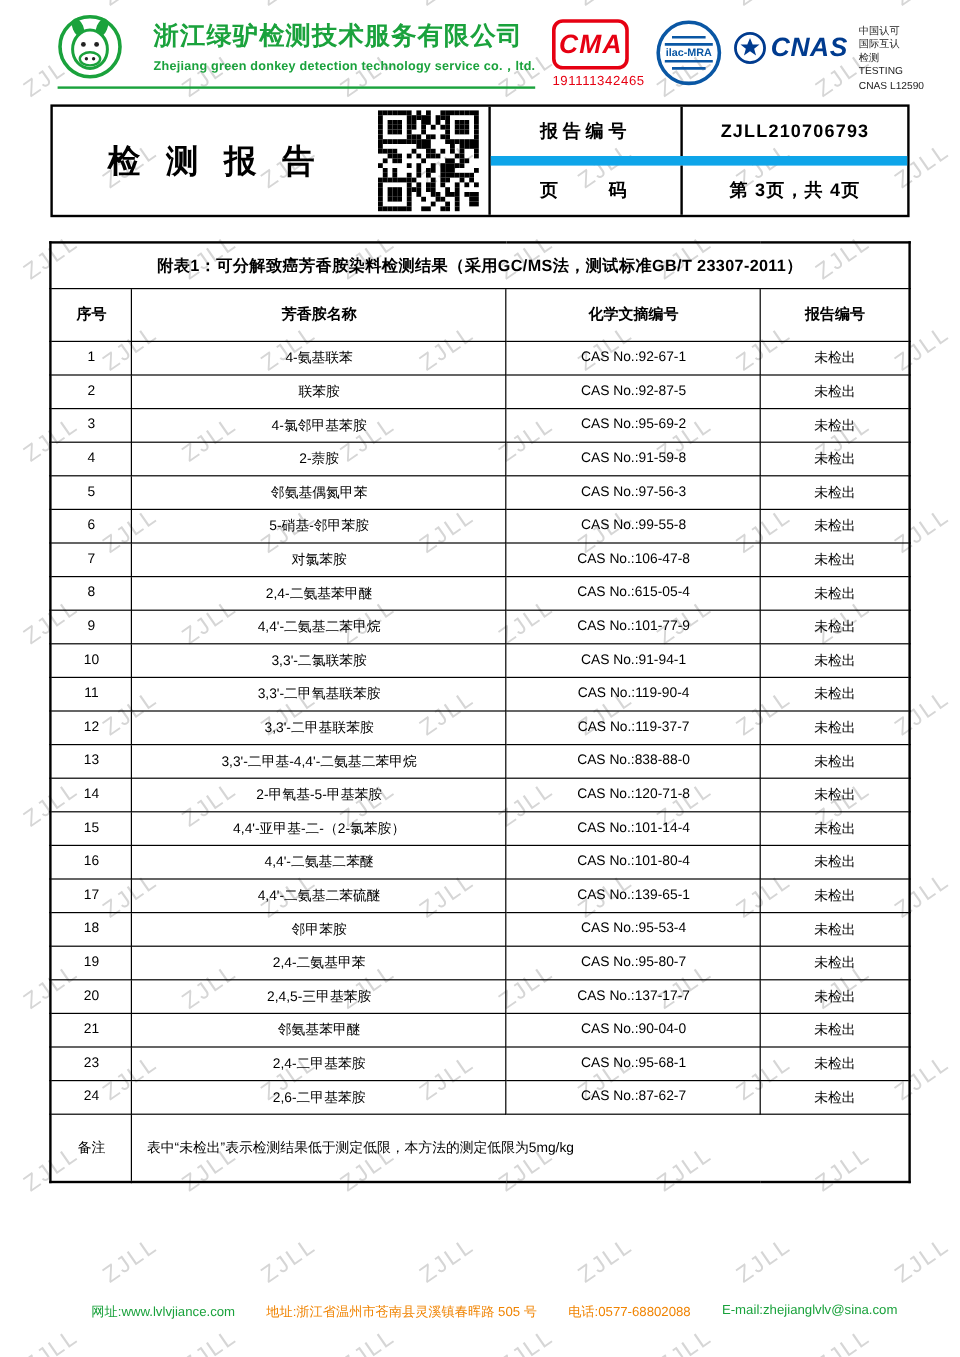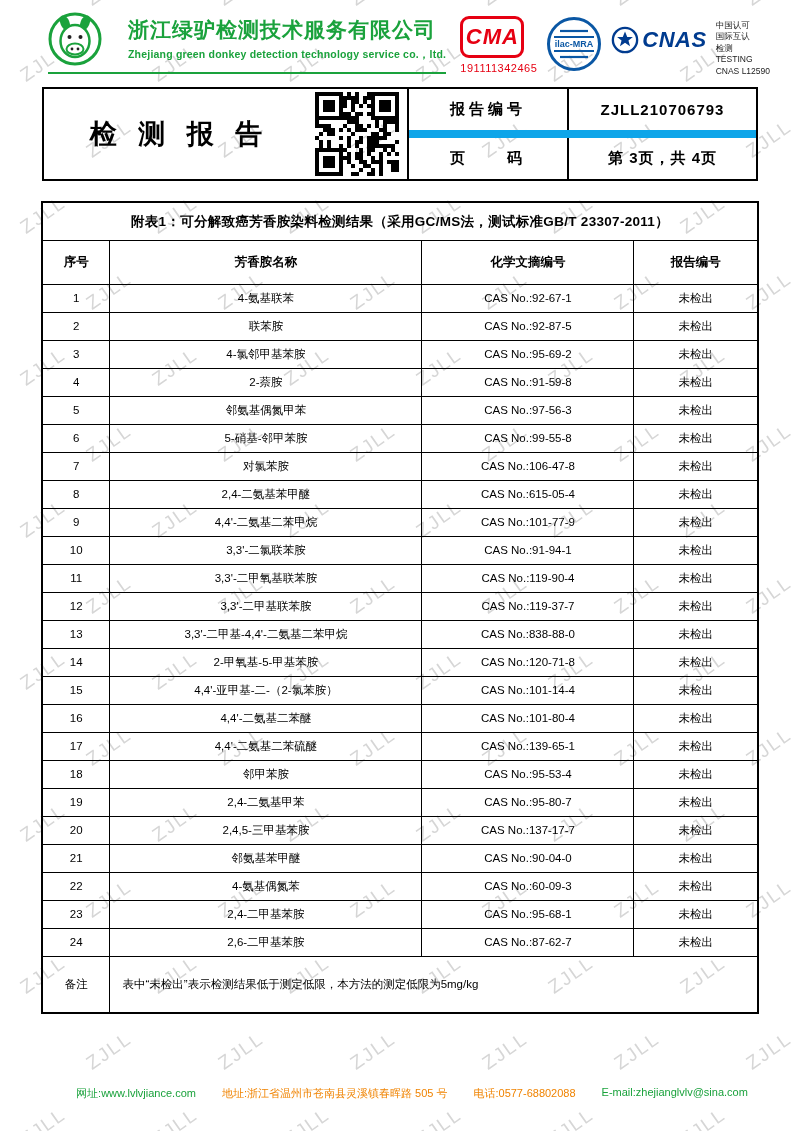--- a/index.html
+++ b/index.html
@@ -835,26 +835,20 @@
             <td>CAS No.:137-17-7</td>
             <td>未检出</td>
           </tr>
           <tr>
             <td>21</td>
             <td>邻氨基苯甲醚</td>
             <td>CAS No.:90-04-0</td>
             <td>未检出</td>
           </tr>
           <tr>
-            <td>22</td>
-            <td>4-氨基偶氮苯</td>
-            <td>CAS No.:60-09-3</td>
-            <td>未检出</td>
-          </tr>
-          <tr>
             <td>23</td>
             <td>2,4-二甲基苯胺</td>
             <td>CAS No.:95-68-1</td>
             <td>未检出</td>
           </tr>
           <tr>
             <td>24</td>
             <td>2,6-二甲基苯胺</td>
             <td>CAS No.:87-62-7</td>
             <td>未检出</td>

